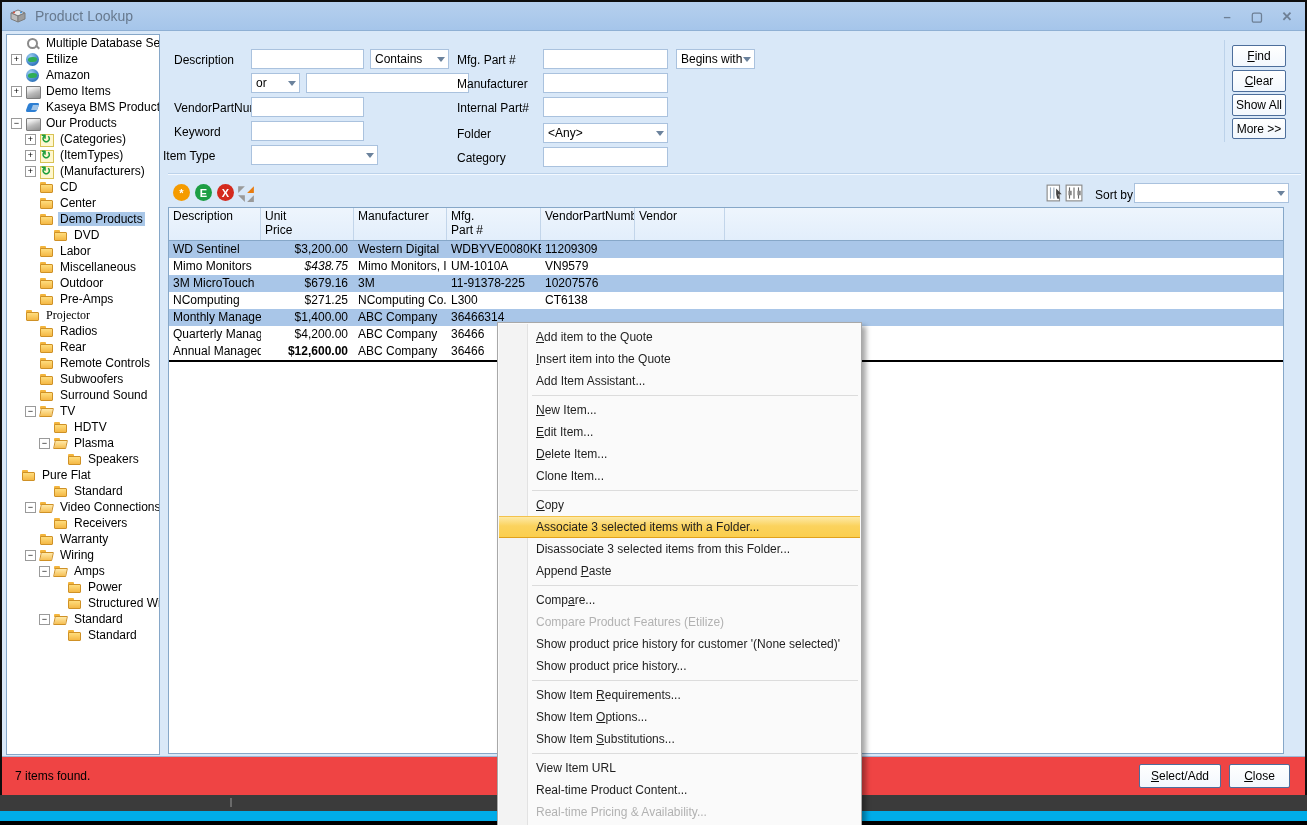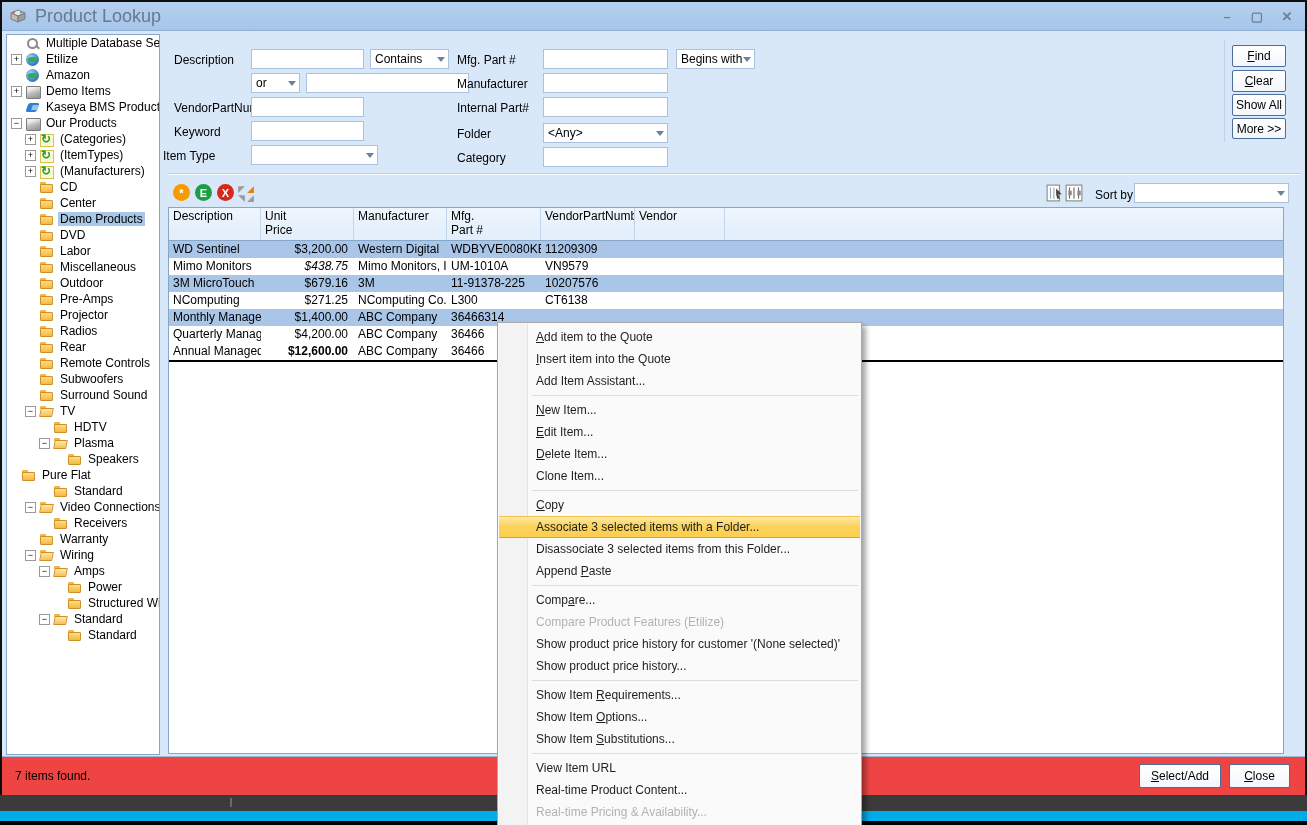--- a/index.html
+++ b/index.html
@@ -3,21 +3,21 @@
 <meta charset="utf-8">
 <style>
   html,body{margin:0;padding:0;background:#000;}
   #stage{position:relative;width:1307px;height:825px;background:#000;overflow:hidden;
          font-family:"Liberation Sans",sans-serif;font-size:12px;color:#000;}
   
   #dialog{position:absolute;left:0;top:0;width:1303px;height:793px;
           border:2px solid #0e0e0e;background:#d9e8f8;}
   #titlebar{position:absolute;left:0;top:0;right:0;height:28px;background:linear-gradient(#b6d0ee,#a5c5ea);
             border-bottom:1px solid #8fb0d4;display:flex;align-items:center;}
-  #title-text{color:#67798e;font-size:18px;margin-left:8px;}
+  #title-text{color:#67798e;font-size:14px;margin-left:8px;}
   .win-btns{position:absolute;right:10px;top:0;height:28px;display:flex;align-items:center;gap:14px;
             color:#6e8096;font-weight:bold;font-size:13px;}
   .win-btn{width:16px;text-align:center;cursor:default;}
   
   #tree-panel{position:absolute;left:4px;top:32px;width:152px;height:719px;background:#fff;
               border:1px solid #86a7c8;overflow:hidden;}
   .trow{height:16px;display:flex;align-items:center;white-space:nowrap;}
   .exp{width:11px;height:11px;box-sizing:border-box;border:1px solid #9a9a9a;background:#fff;
        font-size:9px;line-height:8px;text-align:center;color:#000;flex:0 0 11px;margin-right:3px;}
   .expsp{flex:0 0 14px;}
@@ -163,21 +163,21 @@
         <div class="trow" style="padding-left: 18px;">
           <span class="expsp"></span>
           <span class="ticon i-folder"></span>
           <span class="tlabel">Center</span>
         </div>
         <div class="trow sel" style="padding-left: 18px;">
           <span class="expsp"></span>
           <span class="ticon i-folder"></span>
           <span class="tlabel">Demo Products</span>
         </div>
-        <div class="trow" style="padding-left: 18px; text-align: right;">
+        <div class="trow" style="padding-left: 32px; text-align: right;">
           <span class="expsp"></span>
           <span class="ticon i-folder"></span>
           <span class="tlabel">DVD</span>
         </div>
         <div class="trow" style="padding-left: 18px;">
           <span class="expsp"></span>
           <span class="ticon i-folder"></span>
           <span class="tlabel">Labor</span>
         </div>
         <div class="trow" style="padding-left: 18px;">
@@ -188,21 +188,21 @@
         <div class="trow" style="padding-left: 18px;">
           <span class="expsp"></span>
           <span class="ticon i-folder"></span>
           <span class="tlabel">Outdoor</span>
         </div>
         <div class="trow" style="padding-left: 18px;">
           <span class="expsp"></span>
           <span class="ticon i-folder"></span>
           <span class="tlabel">Pre-Amps</span>
         </div>
-        <div class="trow" style="padding-left: 18px;">
+        <div class="trow" style="padding-left: 4px; font-family: Liberation Serif, serif;">
           <span class="expsp"></span>
           <span class="ticon i-folder"></span>
           <span class="tlabel">Projector</span>
         </div>
         <div class="trow" style="padding-left: 18px;">
           <span class="expsp"></span>
           <span class="ticon i-folder"></span>
           <span class="tlabel">Radios</span>
         </div>
         <div class="trow" style="padding-left: 18px;">

